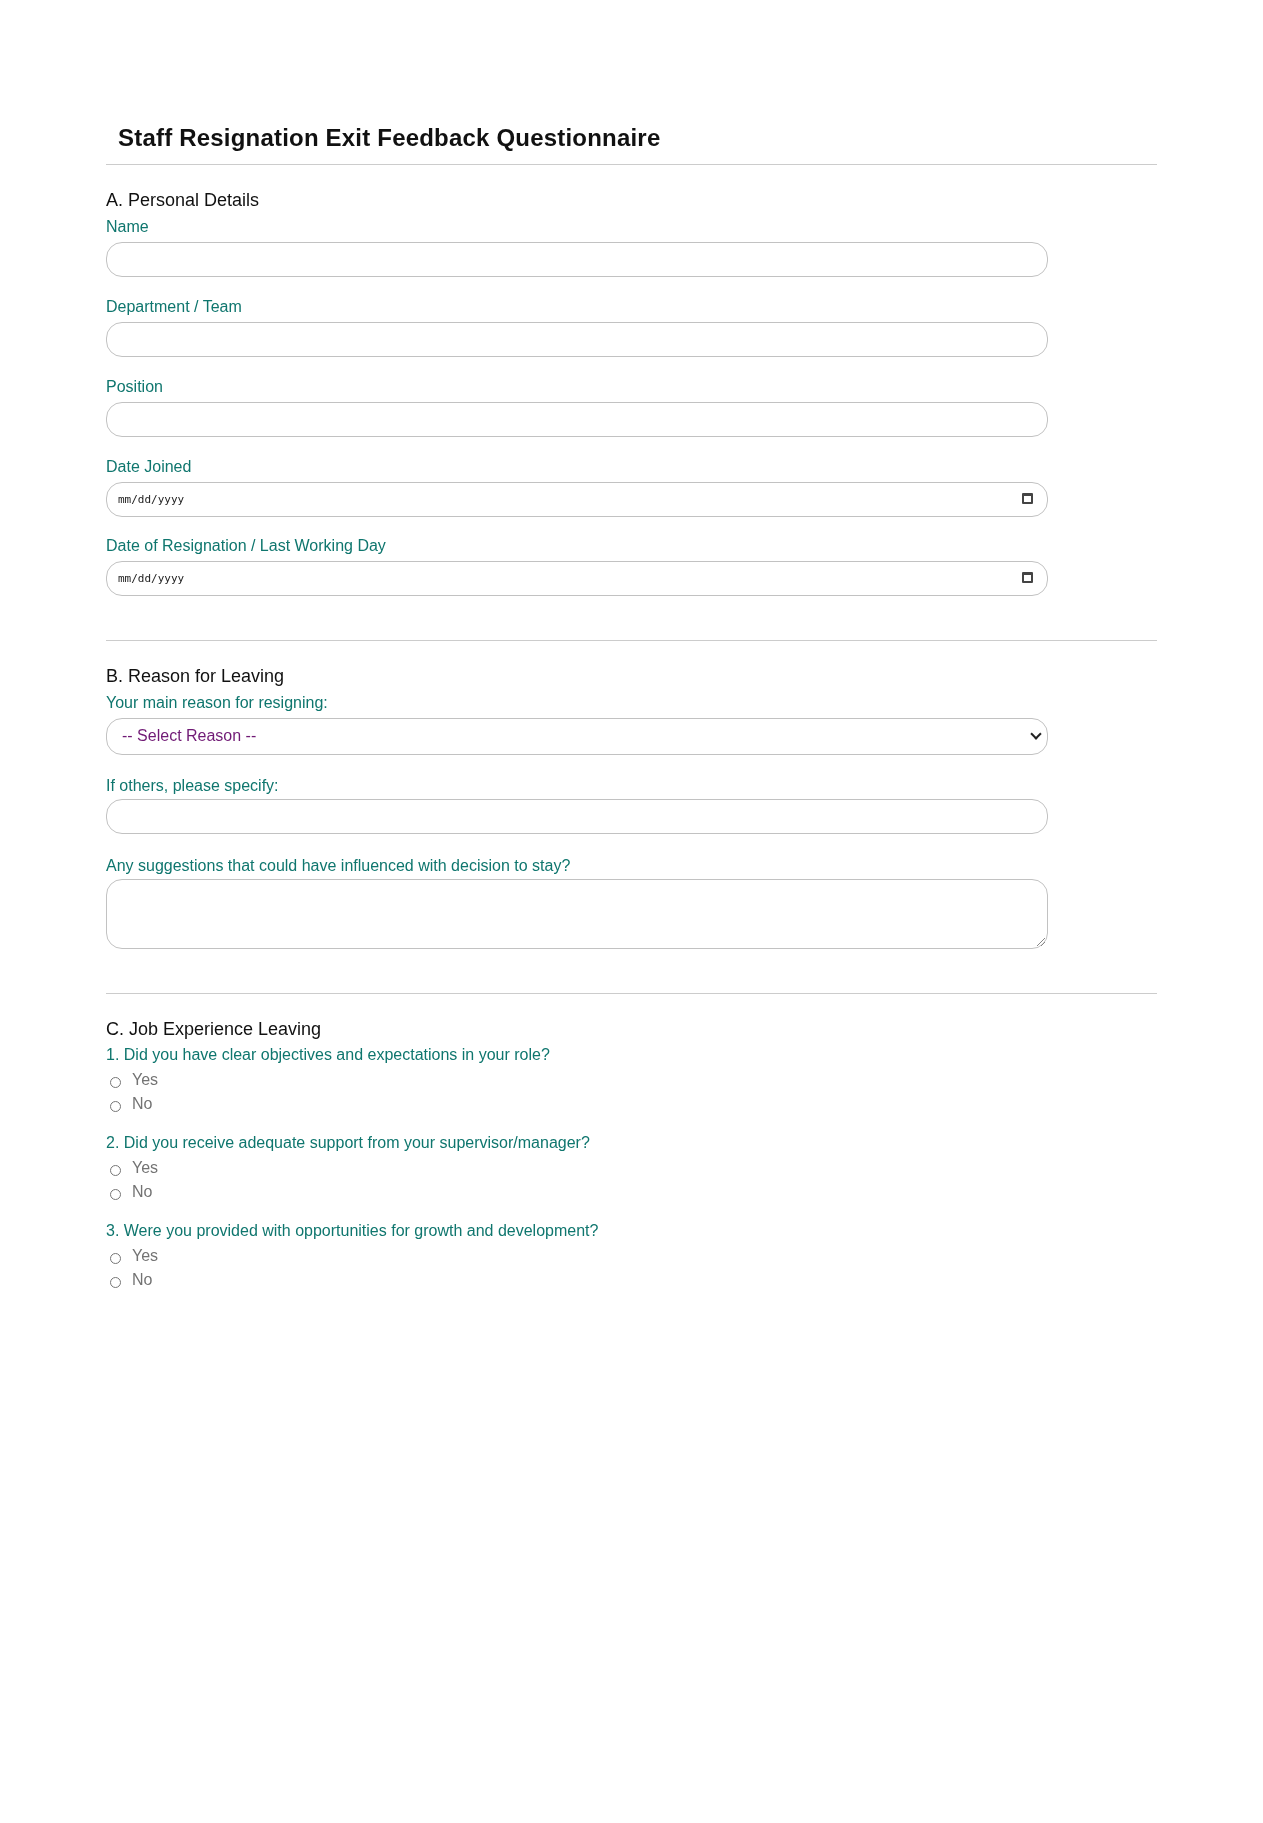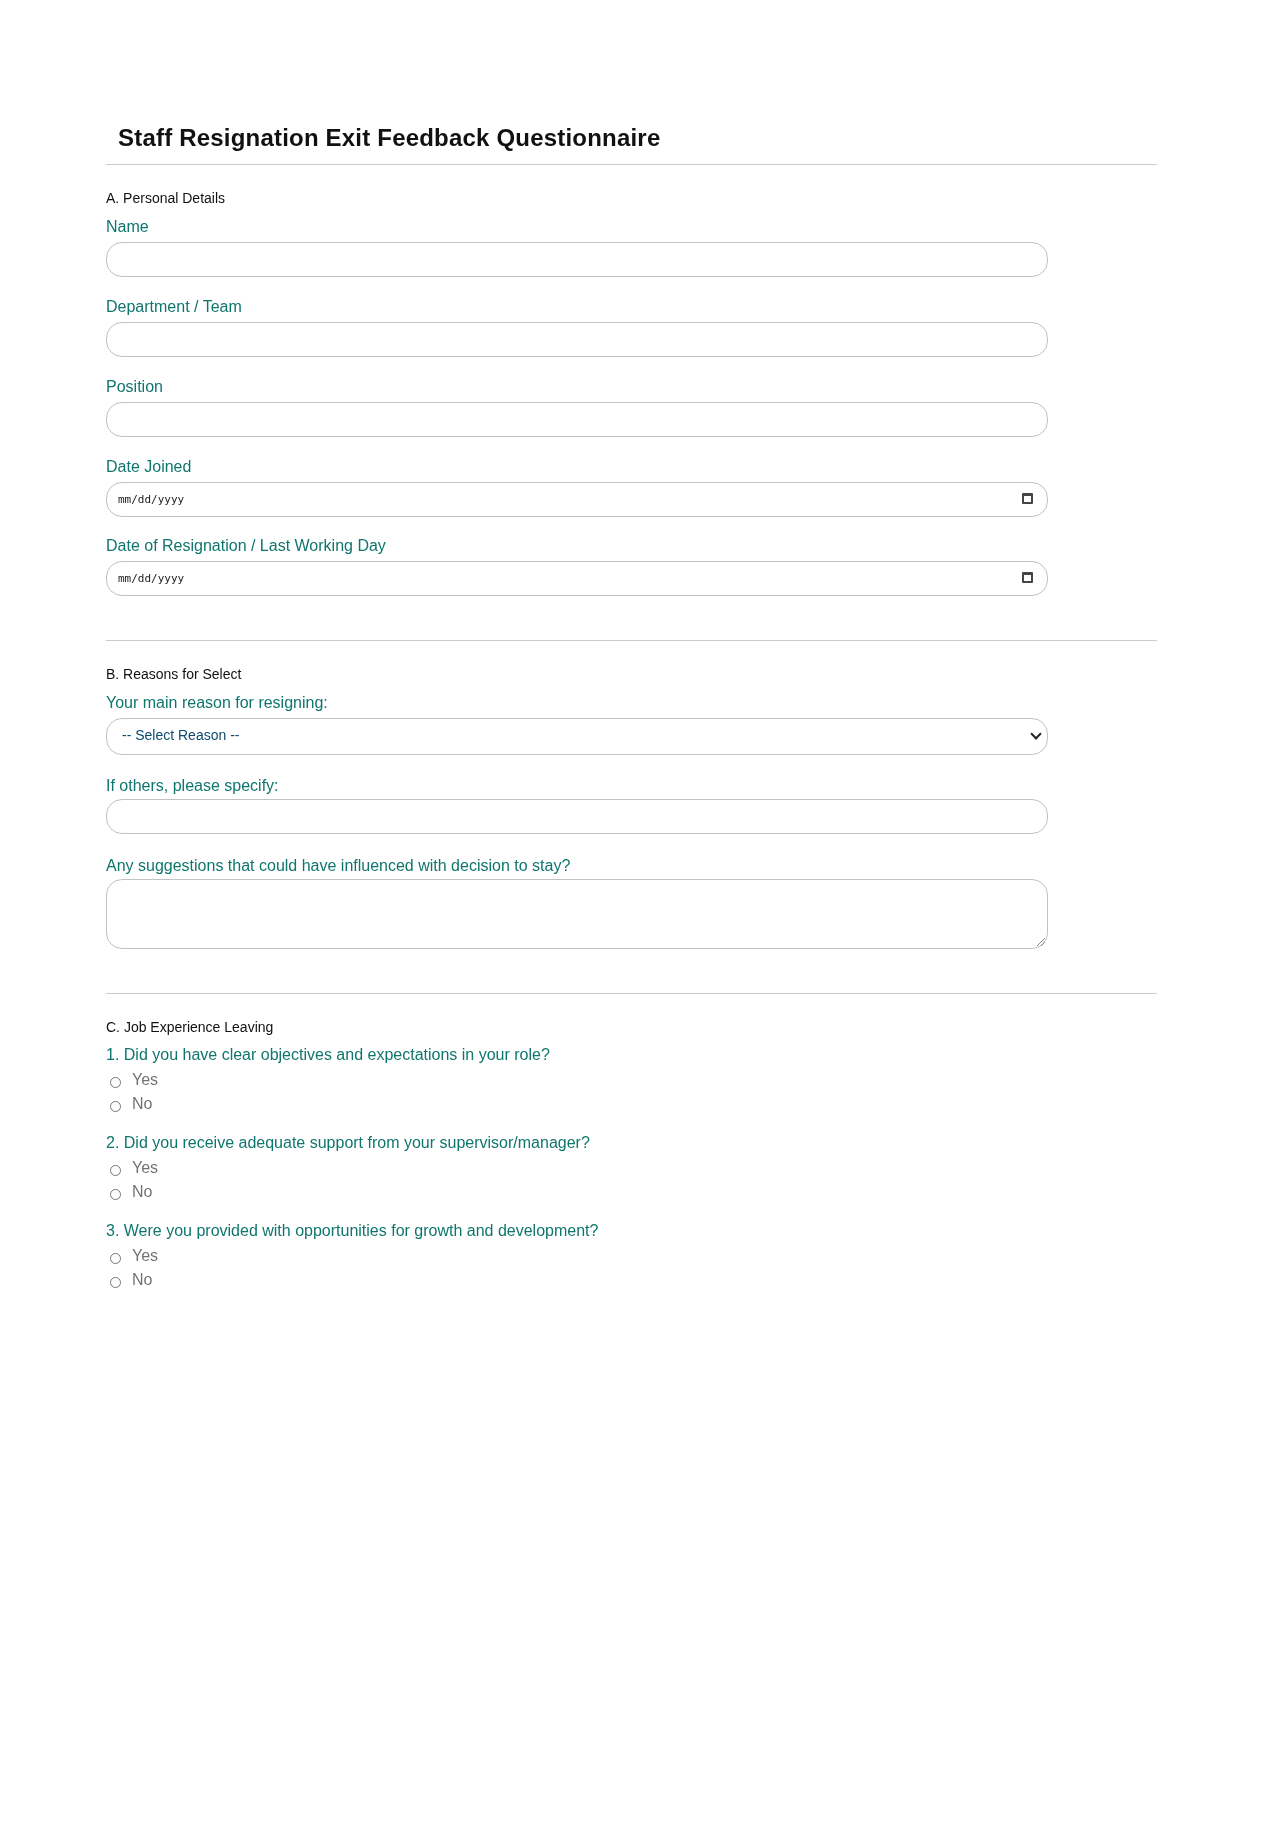--- a/index.html
+++ b/index.html
@@ -19,21 +19,21 @@
     position: absolute; top: 112px; left: 0;
     font-size: 24px; font-weight: bold; color: #111;
     letter-spacing: 0.2px;
   }
   .hr {
     position: absolute; left: 0; width: 1051px; height: 0;
     border-top: 1px solid #cccccc;
   }
   .section-title {
     position: absolute; left: 0;
-    font-size: 14px; color: #111;
+    font-size: 18px; color: #111;
   }
   .label {
     position: absolute; left: 0;
     font-size: 16px; color: #0f766e;
   }
   .field {
     position: absolute; left: 0;
     width: 942px; height: 35px;
     box-sizing: border-box;
     border: 1px solid #c2c2c2; border-radius: 16px;
@@ -43,21 +43,21 @@
   .date-text {
     position: absolute; left: 11px; top: 10px;
     font-family: "DejaVu Sans Mono", monospace; font-size: 11px; color: #222;
   }
   .cal-icon {
     position: absolute; right: 14px; top: 10px;
     width: 11px; height: 11px; box-sizing: border-box;
     border: 2px solid #444; border-top-width: 3px; border-radius: 1px;
   }
   .select-text {
-    position: absolute; left: 15px; top: 8px; font-size: 14px; color: #0c4a6e;
+    position: absolute; left: 15px; top: 8px; font-size: 16px; color: #701a75;
   }
   .chevron-icon {
     position: absolute; right: 7px; top: 11px;
     width: 6px; height: 6px;
     border-right: 2px solid #222; border-bottom: 2px solid #222;
     transform: rotate(45deg);
   }
   .textarea { height: 70px; }
   .resize-icon {
     position: absolute; right: 2px; bottom: 2px; width: 8px; height: 8px;
@@ -99,21 +99,21 @@
   </div>
 
   <div class="label" style="top:537px">Date of Resignation / Last Working Day</div>
   <div class="field" style="top:561px">
     <span class="date-text">mm/dd/yyyy</span>
     <span class="cal-icon"></span>
   </div>
 
   <div class="hr" style="top:640px"></div>
 
-  <div class="section-title" style="top:666px">B. Reasons for Select</div>
+  <div class="section-title" style="top:666px">B. Reason for Leaving</div>
   <div class="label" style="top:694px">Your main reason for resigning:</div>
   <div class="field" style="top:718px; height:37px;">
     <span class="select-text">-- Select Reason --</span>
     <span class="chevron-icon"></span>
   </div>
 
   <div class="label" style="top:777px">If others, please specify:</div>
   <div class="field" style="top:799px"></div>
 
   <div class="label" style="top:857px">Any suggestions that could have influenced with decision to stay?</div>

